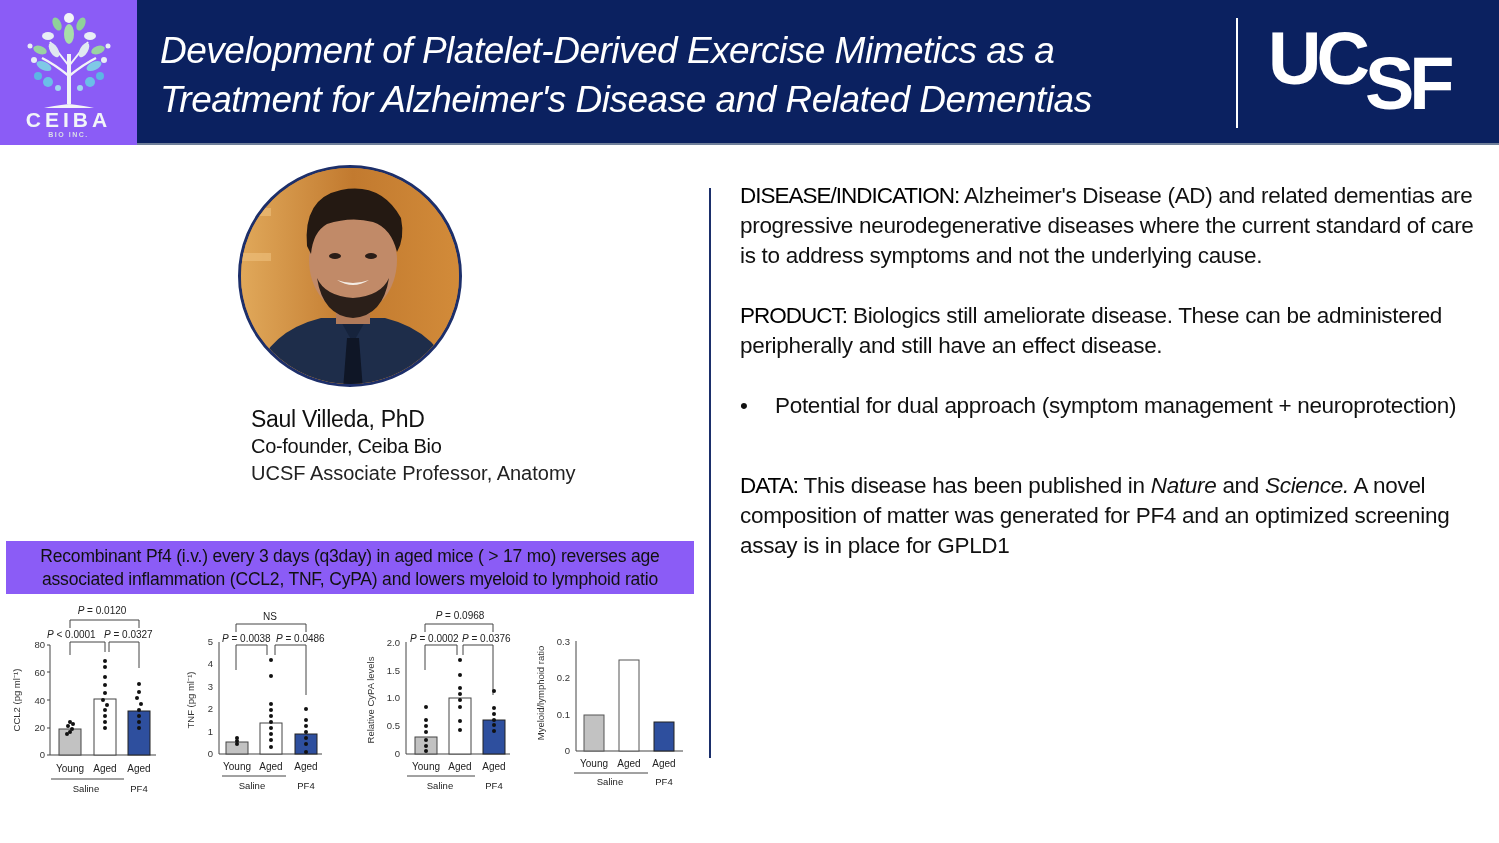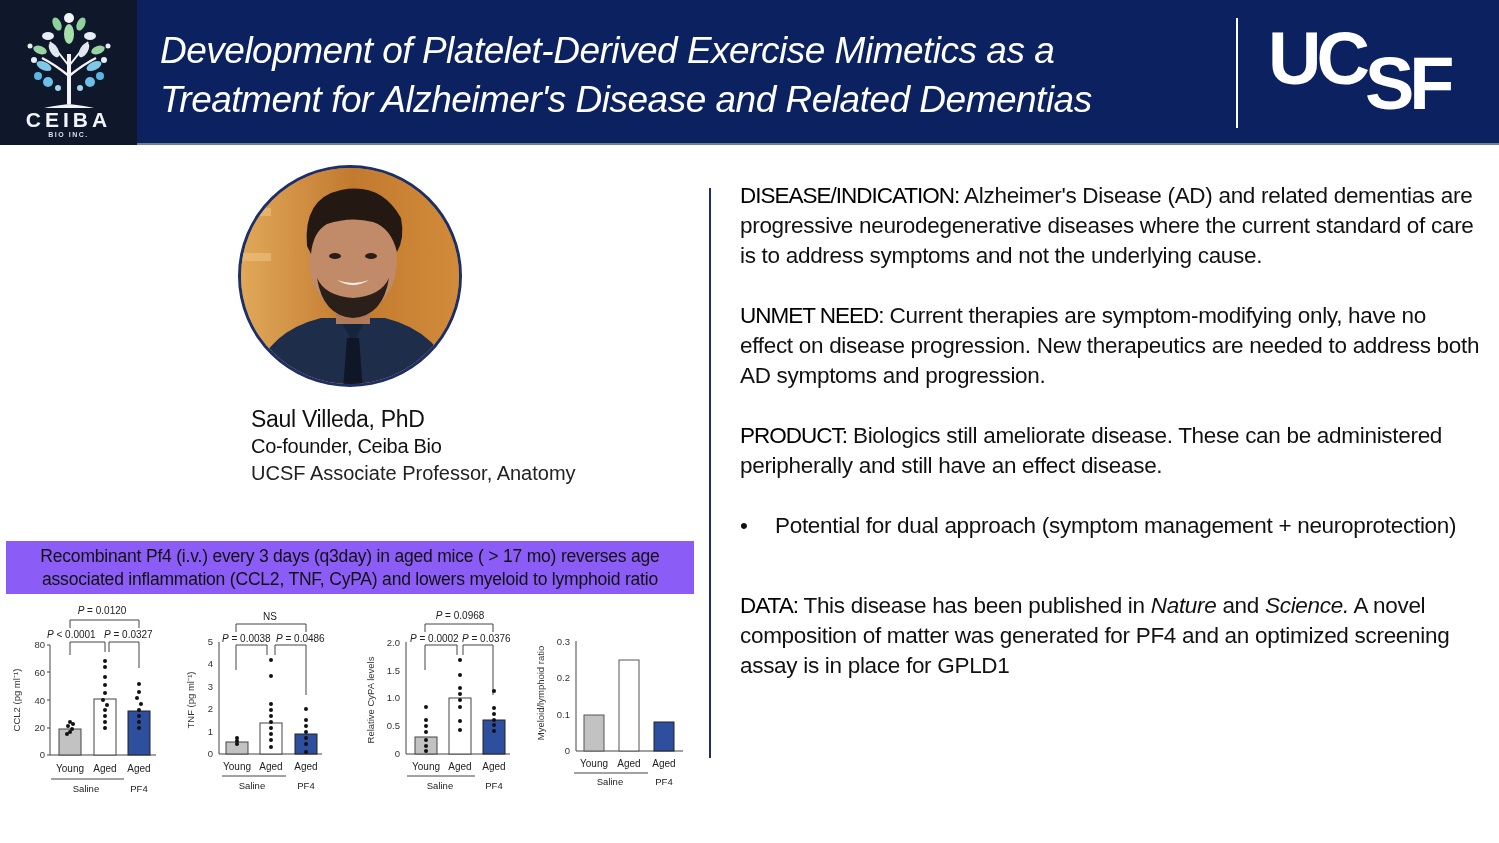--- a/index.html
+++ b/index.html
@@ -1,20 +1,20 @@
 <!DOCTYPE html>
 <html><head>
 <meta charset="utf-8">
 <style>
   * { box-sizing: border-box; margin: 0; padding: 0; }
   html, body { width: 1499px; height: 843px; background: #ffffff; overflow: hidden; }
   body { font-family: "Liberation Sans", sans-serif; color: #111; position: relative; }
 
   .header { position: absolute; left: 0; top: 0; width: 1499px; height: 145px; background: #0b2160; border-bottom: 2px solid #6f7f99; }
-  .logo-box { position: absolute; left: 0; top: 0; width: 137px; height: 145px; background: #0f172a; }
+  .logo-box { position: absolute; left: 0; top: 0; width: 137px; height: 145px; background: #8b5cf6; }
   .logo-box svg { position: absolute; left: 22px; top: 6px; }
   .ceiba-word { position: absolute; left: 0; width: 137px; top: 108px; text-align: center; color: #f1f4f8; font-size: 21px; letter-spacing: 4px; font-weight: bold; }
   .ceiba-sub { position: absolute; left: 0; width: 137px; top: 131px; text-align: center; color: #d9dee6; font-size: 7px; letter-spacing: 1.5px; font-weight: bold; }
 
   .title { position: absolute; left: 160px; top: 26px; width: 1060px; color: #ffffff; font-style: italic; font-size: 37px; line-height: 49px; letter-spacing: -0.5px; }
   .header-divider { position: absolute; left: 1236px; top: 18px; width: 2px; height: 110px; background: #ffffff; }
   .ucsf { position: absolute; left: 1268px; top: 22px; width: 210px; height: 100px; color: #ffffff; font-weight: bold; }
   .ucsf .uc { position: absolute; left: 0; top: -6px; font-size: 74px; letter-spacing: -5px; }
   .ucsf .sf { position: absolute; left: 97px; top: 19px; font-size: 74px; letter-spacing: -5px; }
 
@@ -326,23 +326,20 @@
     </g>
 </svg>
 
 <div class="vdivider"></div>
 
 <div class="right">
   <div class="sec">
     <span class="lbl">DISEASE/INDICATION:</span><span> Alzheimer's Disease (AD) and related dementias are progressive neurodegenerative diseases where the current standard of care is to address symptoms and not the underlying cause.</span>
   </div>
   <div class="sec">
-    <span class="lbl">UNMET NEED:</span><span> Current therapies are symptom-modifying only, have no effect on disease progression. New therapeutics are needed to address both AD symptoms and progression.</span>
-  </div>
-  <div class="sec">
     <span class="lbl">PRODUCT:</span><span> Biologics still ameliorate disease. These can be administered peripherally and still have an effect disease.</span>
   </div>
   <div class="sec">
     <div class="bullet-row">
       <span class="bullet-dot">•</span>
       <span>Potential for dual approach (symptom management + neuroprotection)</span>
     </div>
   </div>
   <div class="gap-extra"></div>
   <div class="sec" style="margin-top:-10px;">

